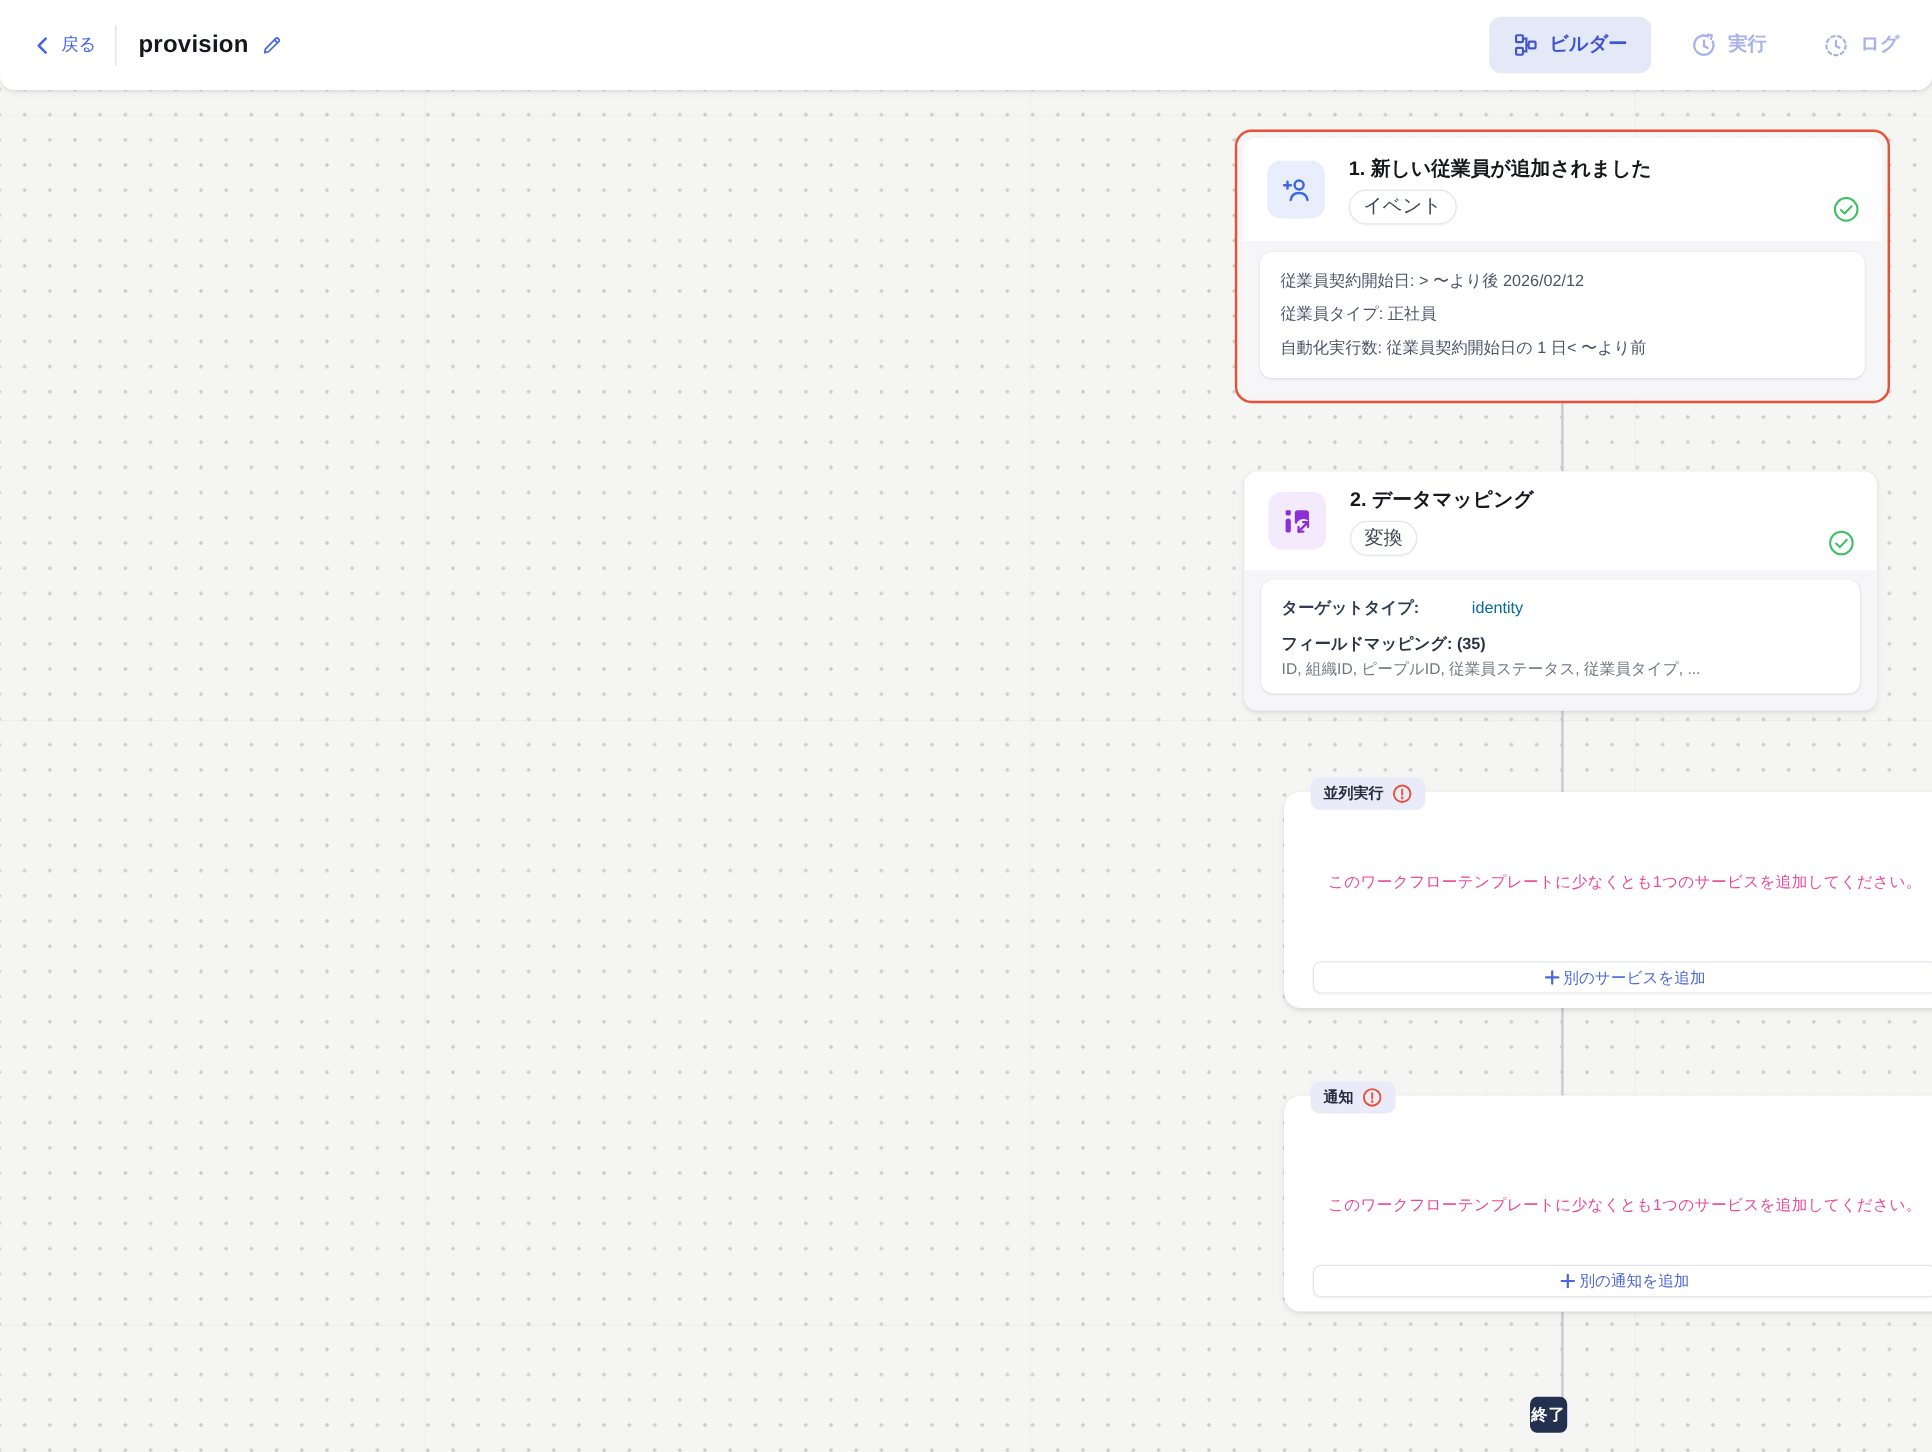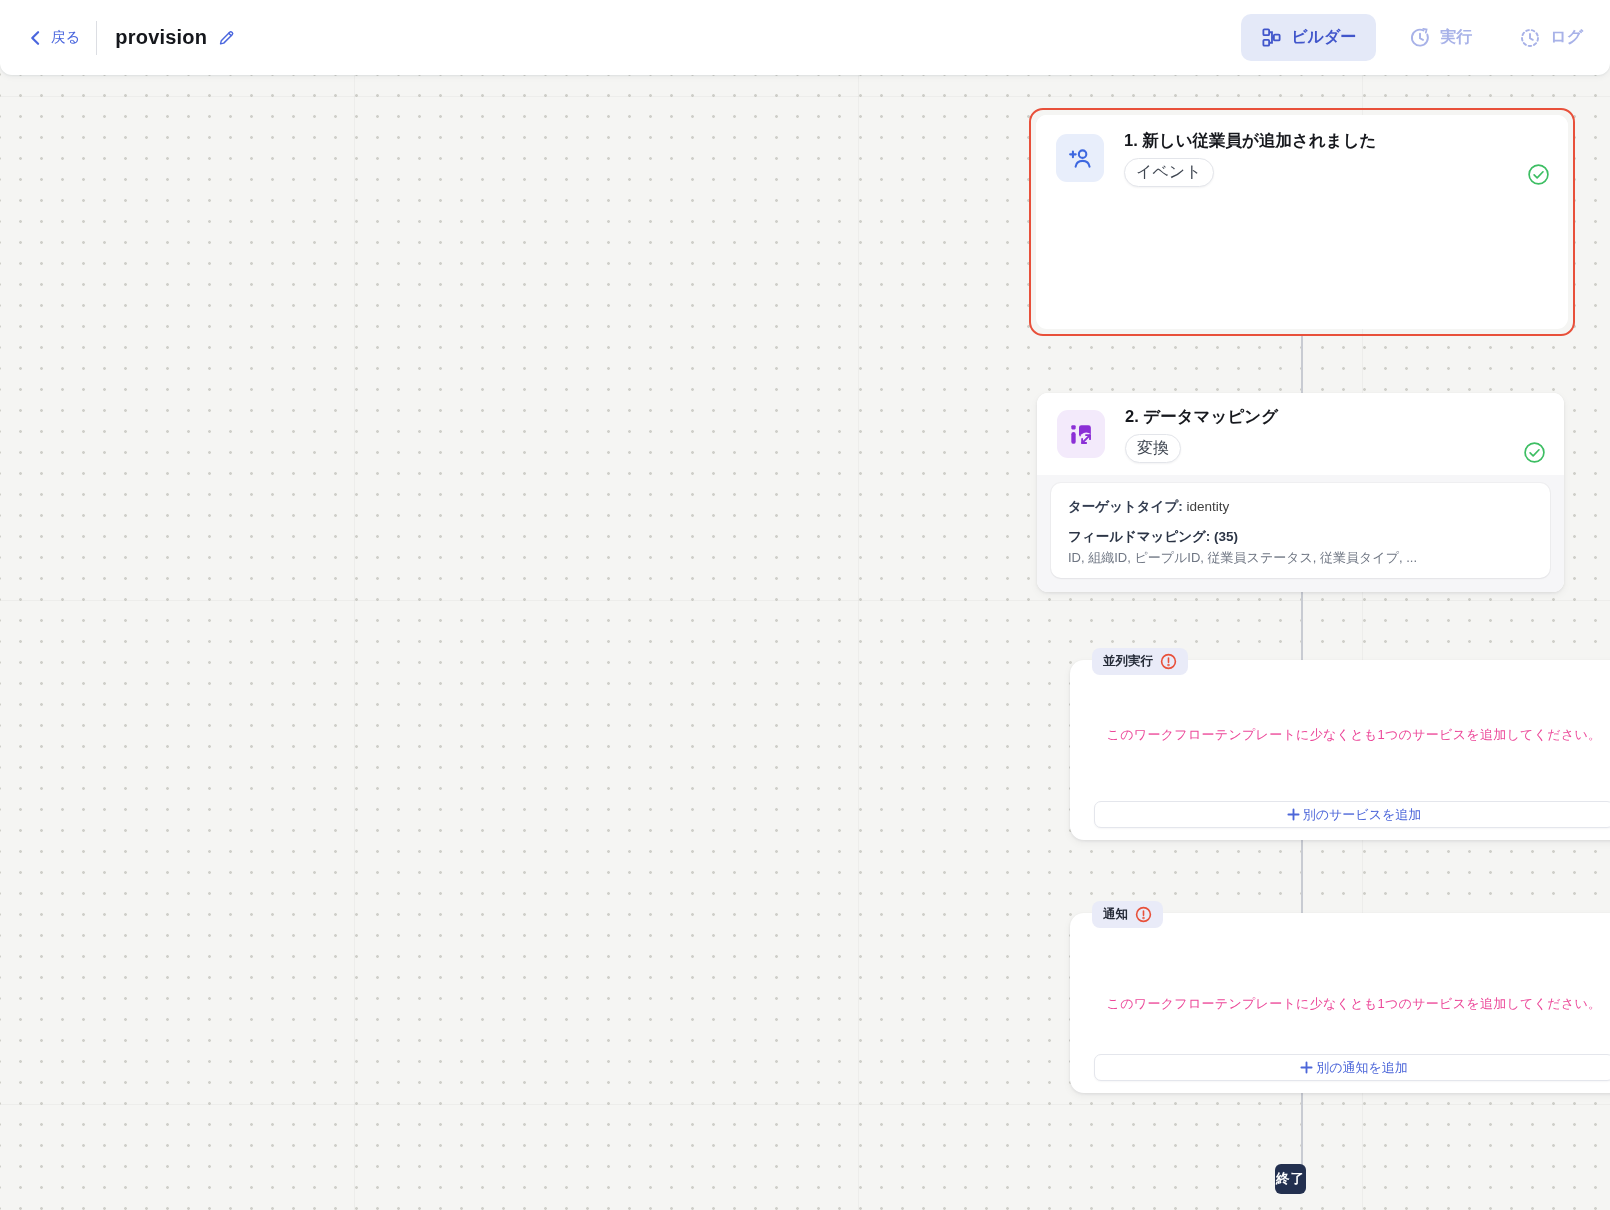--- a/index.html
+++ b/index.html
@@ -71,21 +71,21 @@
   .status-check{ position:absolute; right:18px; top:48px; }
 
   .card-body{ background:#f6f6f8; padding:9px 14px 14px; height:calc(100% - 86px); }
   .card-mapping .card-body{ height:calc(100% - 82px); padding:8px 14px 14px; }
   .inner-card{ background:#fff; border-radius:10px; padding:10px 17px; height:100%;
     box-shadow:0 0 0 1px rgba(20,24,40,.03), 0 1px 2px rgba(20,24,40,.05); }
   .detail-line{ font-size:13.5px; color:#4a5468; line-height:28px; white-space:nowrap; }
 
   .map-line1{ font-size:13.5px; line-height:22px; margin-top:3px; }
   .map-label{ font-weight:700; color:#333d50; }
-  .map-value{ color:#404040; }
+  .map-value{ color:#0369a1;margin-left:40px; }
   .map-line2{ font-size:13.5px; font-weight:700; color:#2b3445; line-height:20px; margin-top:9px; }
   .map-line3{ font-size:13px; color:#6f7683; line-height:21px; white-space:nowrap; }
 
   
   .group-card{
     position:absolute; left:1070px; width:568px; height:180px; background:#fff;
     border-radius:14px; z-index:10;
     box-shadow:0 1px 3px rgba(20,24,40,.08), 0 3px 8px rgba(20,24,40,.05);
   }
   .card-parallel{ top:660px; }
@@ -182,20 +182,27 @@
           </div>
           <div class="head-texts">
             <div class="step-title">1. 新しい従業員が追加されました</div>
             <div class="step-badge">イベント</div>
           </div>
           <div class="status-check">
             <svg width="23" height="23" viewBox="0 0 22 22" fill="none" stroke="#3dbe63" stroke-width="1.6" stroke-linecap="round" stroke-linejoin="round">
                 <circle cx="11" cy="11" r="9"></circle>
                 <path d="M6.8 11.4l2.9 2.9 5.6-5.9"></path>
               </svg>
+          </div>
+        </div>
+        <div class="card-body">
+          <div class="inner-card">
+            <div class="detail-line">従業員契約開始日: &gt; 〜より後 2026/02/12</div>
+            <div class="detail-line">従業員タイプ: 正社員</div>
+            <div class="detail-line">自動化実行数: 従業員契約開始日の 1 日&lt; 〜より前</div>
           </div>
         </div>
       </div>
     </div>
 
     <div class="step-card card-mapping">
       <div class="card-head">
         <div class="step-icon icon-purple-bg">
           <svg width="27" height="27" viewBox="0 0 26 26">
               <rect x="3.2" y="4" width="4.2" height="4.2" rx="1.1" fill="#8b2fd6"></rect>

